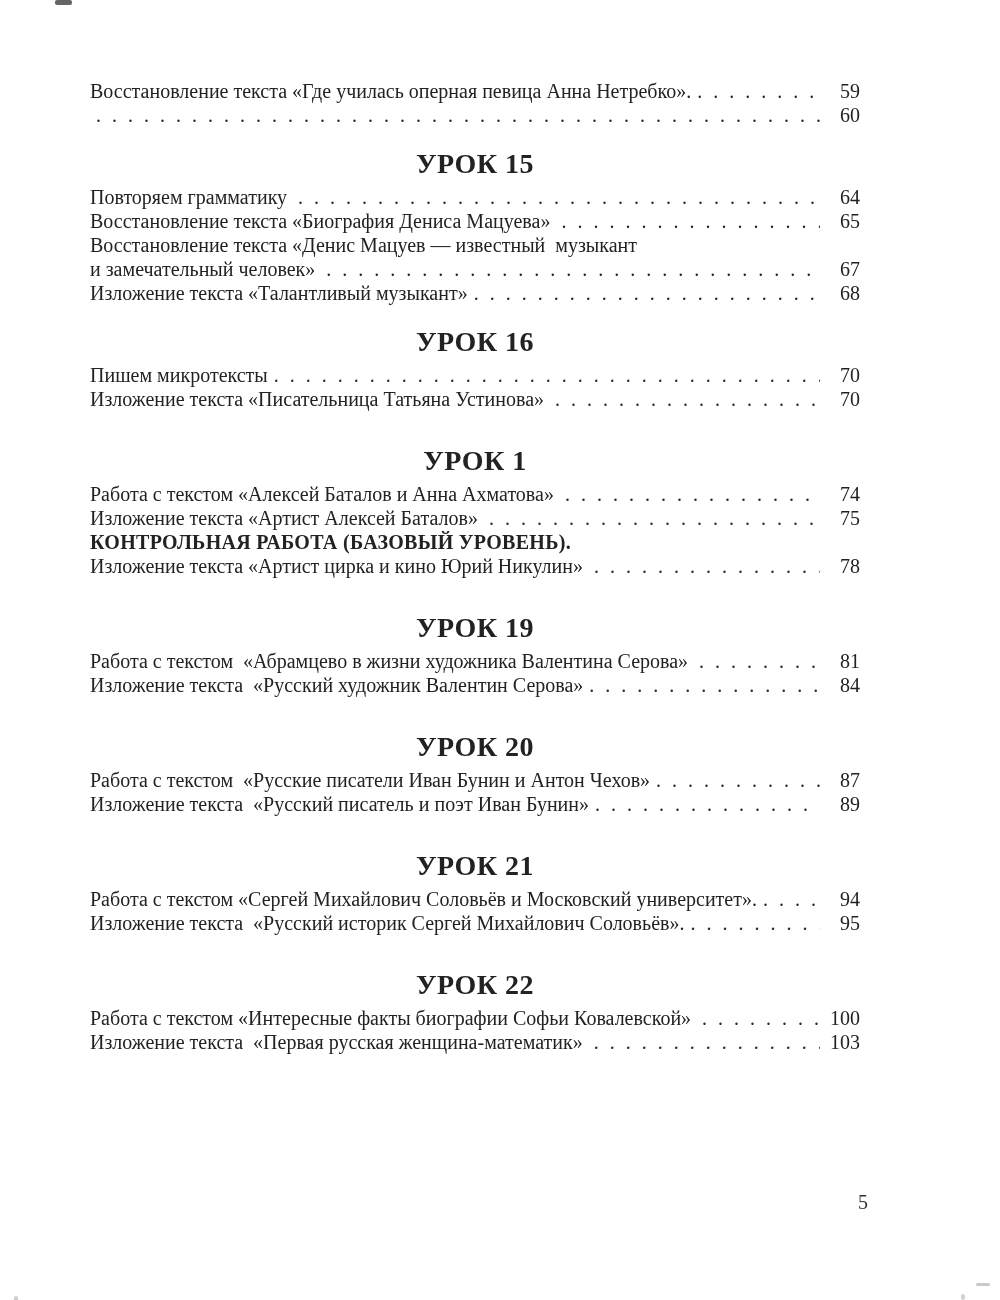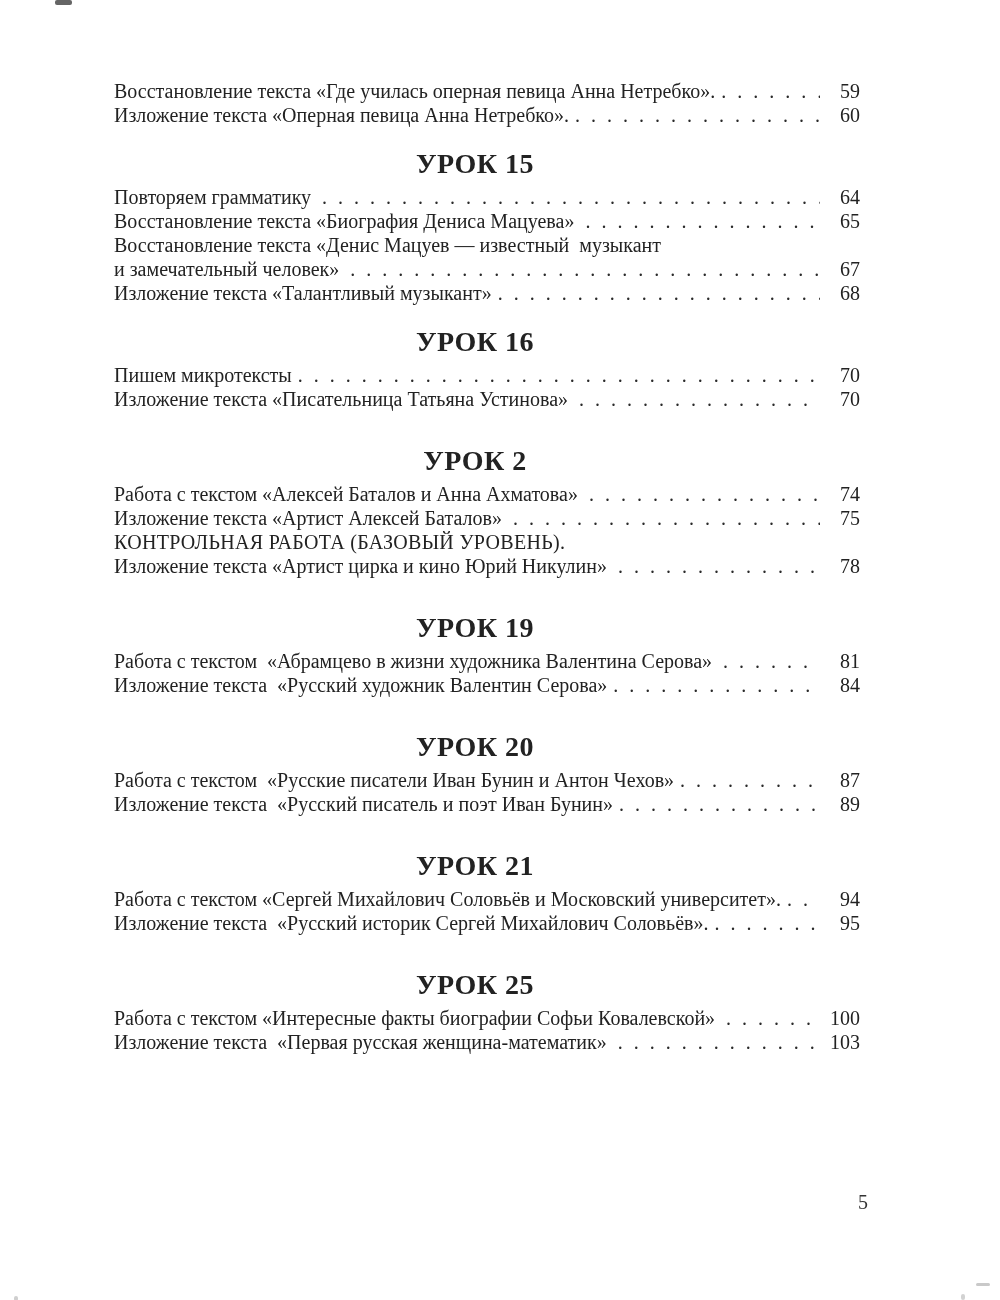--- a/index.html
+++ b/index.html
@@ -32,23 +32,23 @@
   
   #toc section:nth-child(2) .heading,
   #toc section:nth-child(3) .heading { margin-top: 25px; }
 
   .row {
     display: flex;
     align-items: baseline;
     font-size: 20px;
     line-height: 24px;
   }
-  .row .t { white-space: pre; margin-left: 24px; }
+  .row .t { white-space: pre; }
   .row.italic .t { }
-  .row.bold .t { font-weight: normal; letter-spacing: 0.3px; }
+  .row.bold .t { font-weight: bold; letter-spacing: 0.3px; }
   .leader {
     flex: 1;
     min-width: 0;
     overflow: hidden;
     white-space: nowrap;
     letter-spacing: 3px;
     margin: 0 6px;
     color: #2a2a2a;
   }
   .pg {
@@ -74,21 +74,20 @@
 <body>
 
 <main id="toc">
     <section class="section">
       <div class="row normal">
         <span class="t">Восстановление текста «Где училась оперная певица Анна Нетребко».</span>
         <span class="leader">. . . . . . . . . . . . . . . . . . . . . . . . . . . . . . . . . . . . . . . . . . . . . . . . . . . . . . . . . . . . . . . . . . . . . . </span>
         <span class="pg">59</span>
       </div>
       <div class="row normal">
-        <span class="t">Изложение текста «Оперная певица Анна Нетребко».</span>
         <span class="leader">. . . . . . . . . . . . . . . . . . . . . . . . . . . . . . . . . . . . . . . . . . . . . . . . . . . . . . . . . . . . . . . . . . . . . . </span>
         <span class="pg">60</span>
       </div>
     </section>
     <section class="section">
       <div class="heading">УРОК 15</div>
       <div class="row italic">
         <span class="t">Повторяем грамматику </span>
         <span class="leader">. . . . . . . . . . . . . . . . . . . . . . . . . . . . . . . . . . . . . . . . . . . . . . . . . . . . . . . . . . . . . . . . . . . . . . </span>
         <span class="pg">64</span>
@@ -119,21 +118,21 @@
         <span class="leader">. . . . . . . . . . . . . . . . . . . . . . . . . . . . . . . . . . . . . . . . . . . . . . . . . . . . . . . . . . . . . . . . . . . . . . </span>
         <span class="pg">70</span>
       </div>
       <div class="row normal">
         <span class="t">Изложение текста «Писательница Татьяна Устинова» </span>
         <span class="leader">. . . . . . . . . . . . . . . . . . . . . . . . . . . . . . . . . . . . . . . . . . . . . . . . . . . . . . . . . . . . . . . . . . . . . . </span>
         <span class="pg">70</span>
       </div>
     </section>
     <section class="section">
-      <div class="heading">УРОК 2</div>
+      <div class="heading">УРОК 1</div>
       <div class="row normal">
         <span class="t">Работа с текстом «Алексей Баталов и Анна Ахматова» </span>
         <span class="leader">. . . . . . . . . . . . . . . . . . . . . . . . . . . . . . . . . . . . . . . . . . . . . . . . . . . . . . . . . . . . . . . . . . . . . . </span>
         <span class="pg">74</span>
       </div>
       <div class="row normal">
         <span class="t">Изложение текста «Артист Алексей Баталов» </span>
         <span class="leader">. . . . . . . . . . . . . . . . . . . . . . . . . . . . . . . . . . . . . . . . . . . . . . . . . . . . . . . . . . . . . . . . . . . . . . </span>
         <span class="pg">75</span>
       </div>
@@ -181,21 +180,21 @@
         <span class="leader">. . . . . . . . . . . . . . . . . . . . . . . . . . . . . . . . . . . . . . . . . . . . . . . . . . . . . . . . . . . . . . . . . . . . . . </span>
         <span class="pg">94</span>
       </div>
       <div class="row normal">
         <span class="t">Изложение текста  «Русский историк Сергей Михайлович Соловьёв».</span>
         <span class="leader">. . . . . . . . . . . . . . . . . . . . . . . . . . . . . . . . . . . . . . . . . . . . . . . . . . . . . . . . . . . . . . . . . . . . . . </span>
         <span class="pg">95</span>
       </div>
     </section>
     <section class="section">
-      <div class="heading">УРОК 25</div>
+      <div class="heading">УРОК 22</div>
       <div class="row normal">
         <span class="t">Работа с текстом «Интересные факты биографии Софьи Ковалевской» </span>
         <span class="leader">. . . . . . . . . . . . . . . . . . . . . . . . . . . . . . . . . . . . . . . . . . . . . . . . . . . . . . . . . . . . . . . . . . . . . . </span>
         <span class="pg">100</span>
       </div>
       <div class="row normal">
         <span class="t">Изложение текста  «Первая русская женщина-математик» </span>
         <span class="leader">. . . . . . . . . . . . . . . . . . . . . . . . . . . . . . . . . . . . . . . . . . . . . . . . . . . . . . . . . . . . . . . . . . . . . . </span>
         <span class="pg">103</span>
       </div>

